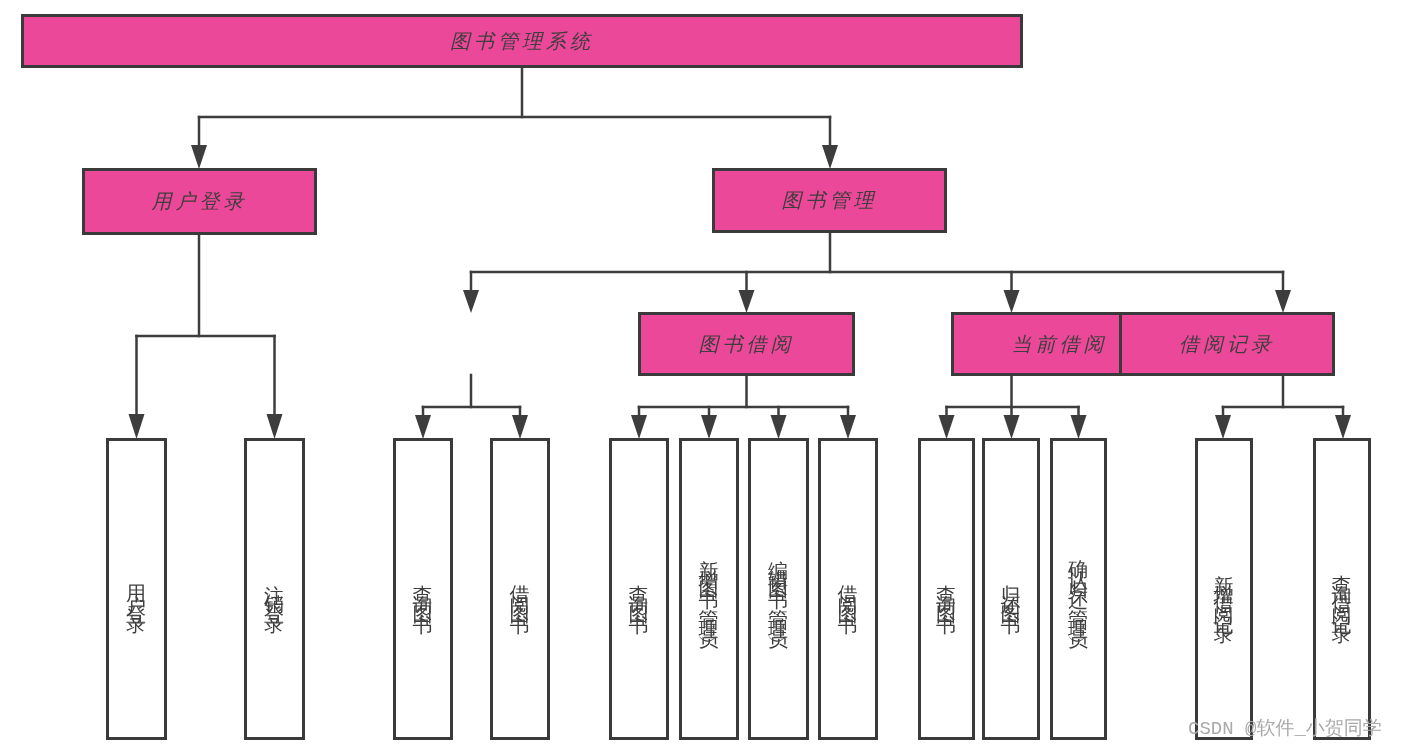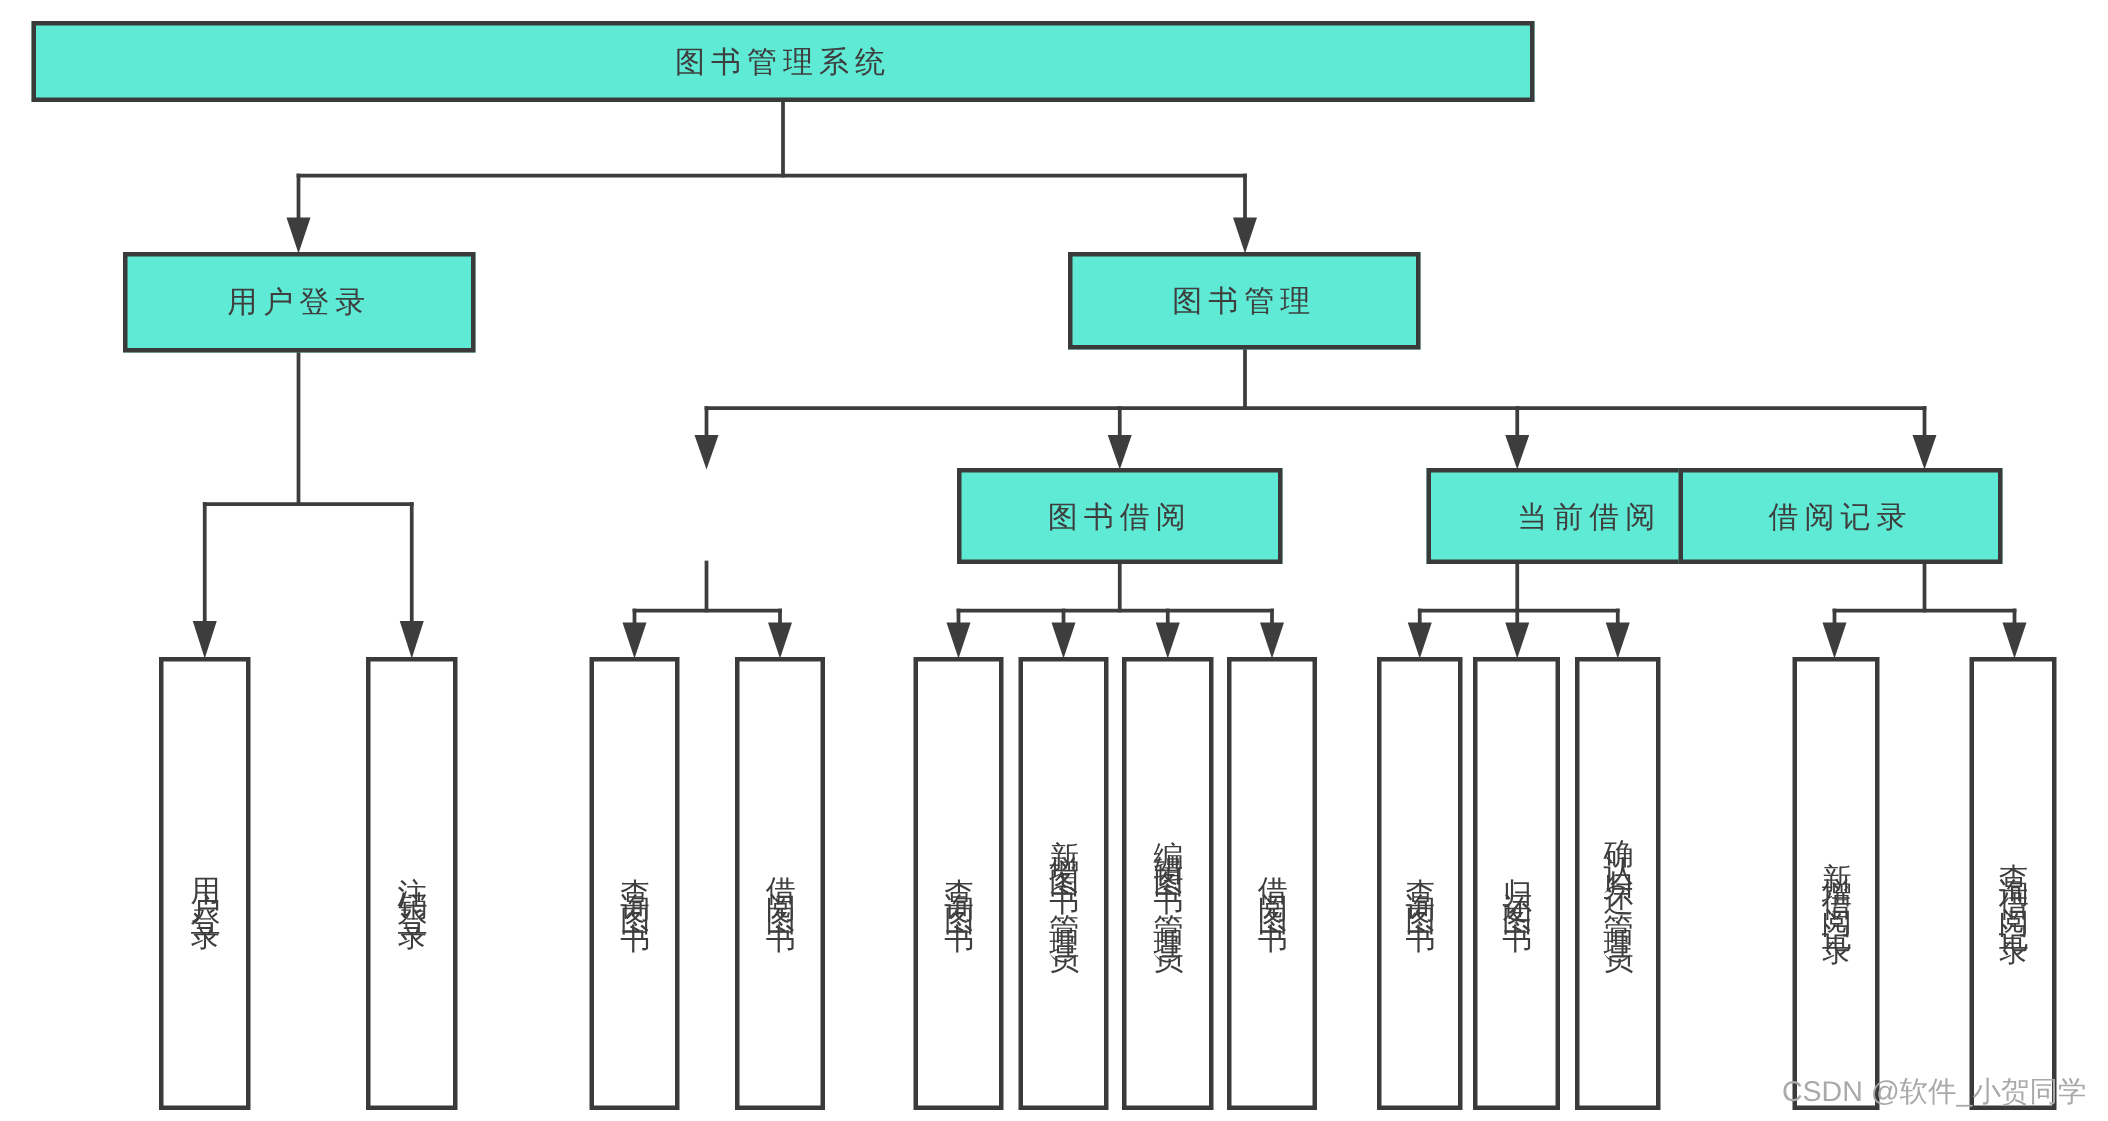--- a/index.html
+++ b/index.html
@@ -18,29 +18,30 @@
   #wires {
     position: absolute;
     left: 0;
     top: 0;
     width: 1405px;
     height: 747px;
   }
   .hbox {
     position: absolute;
     box-sizing: border-box;
-    background: #5eead4;
+    background: #ec4899;
     border: 3px solid #3a3a3a;
     display: flex;
     align-items: center;
     justify-content: center;
     color: #3e3e3e;
     font-size: 20px;
     letter-spacing: 4px;
     white-space: nowrap;
+    font-style: italic;
   }
   .vbox {
     position: absolute;
     box-sizing: border-box;
     background: #ffffff;
     border: 3px solid #3a3a3a;
     top: 438px;
     height: 302px;
     display: flex;
     align-items: center;
@@ -56,20 +57,21 @@
     white-space: nowrap;
   }
   #watermark {
     position: absolute;
     left: 1188px;
     top: 715px;
     font-size: 19px;
     color: #a9a9a9;
     white-space: nowrap;
     z-index: 5;
+    font-family: Liberation Mono, monospace;
   }
   svg line {
     stroke: #3d3d3d;
     stroke-width: 2.5;
     stroke-linecap: square;
   }
   svg polygon {
     fill: #3d3d3d;
   }
 </style>

